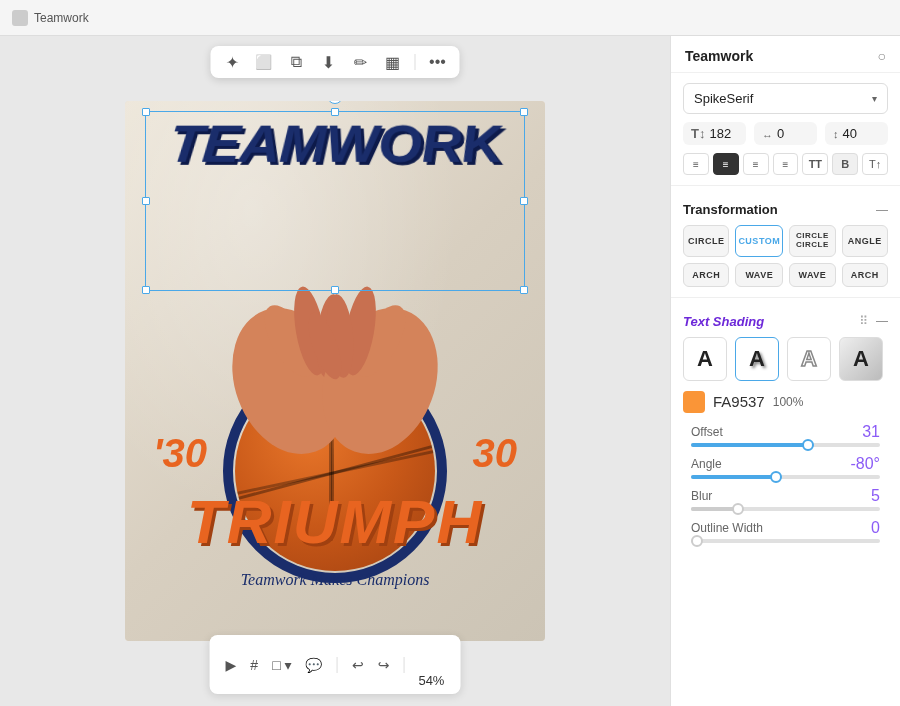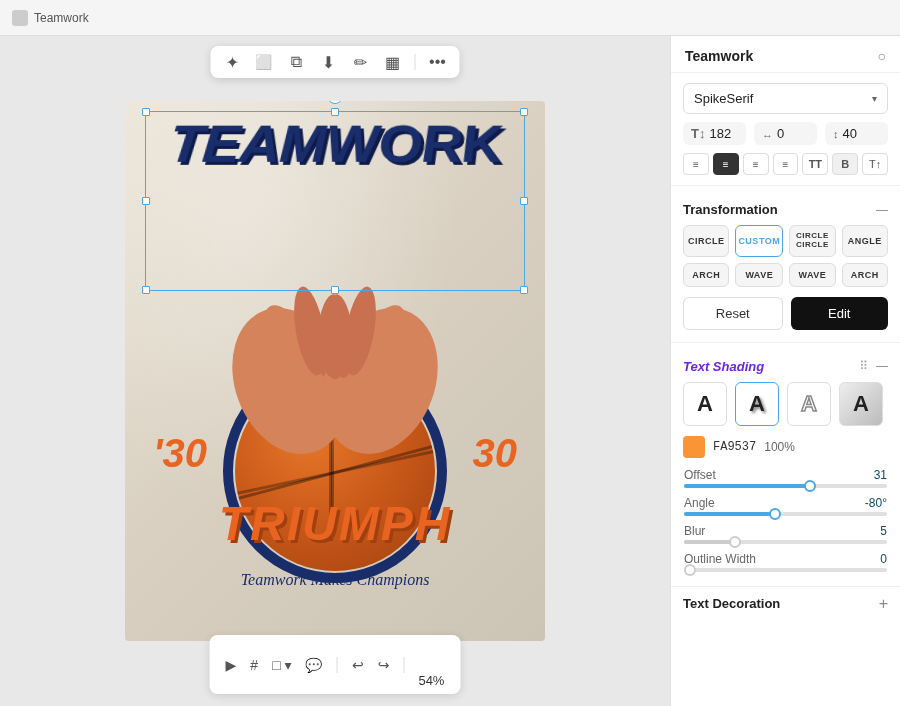--- a/index.html
+++ b/index.html
@@ -370,35 +370,35 @@
       padding: 0 12px 10px;
     }
 
     .color-swatch {
       width: 22px;
       height: 22px;
       border-radius: 4px;
       background: #FA9537;
     }
 
-    .color-hex { font-size: 12px; color: #333; font-family: Liberation Mono, monospace; }
+    .color-hex { font-size: 15px; color: #333; font-family: Liberation Sans, sans-serif; }
     .color-opacity { font-size: 12px; color: #666; }
 
     
-    .slider-section { padding: 0 13px 6px; }
+    .slider-section { padding: 0 20px 6px; }
 
     .slider-row {
       display: flex;
       align-items: center;
       justify-content: space-between;
       margin-bottom: 2px;
     }
 
     .slider-label { font-size: 12px; color: #666; }
-    .slider-value { font-size: 12px; color: #0c4a6e; }
+    .slider-value { font-size: 16px; color: #8b5cf6; }
 
     .slider-track {
       width: 100%;
       height: 4px;
       background: #e0e0e0;
       border-radius: 2px;
       position: relative;
       margin-bottom: 8px;
     }
 
@@ -555,21 +555,21 @@
               <ellipse cx="195" cy="100" rx="18" ry="40" fill="#d4835a" transform="rotate(30,195,100)"></ellipse>
               <ellipse cx="175" cy="90" rx="14" ry="45" fill="#c87050" transform="rotate(10,175,90)"></ellipse>
               <ellipse cx="155" cy="95" rx="13" ry="42" fill="#c87050" transform="rotate(-5,155,95)"></ellipse>
               <ellipse cx="140" cy="105" rx="12" ry="35" fill="#c87050" transform="rotate(-20,140,105)"></ellipse>
             </svg>
           </div>
 
           <div style="position:absolute; left:28px; top:330px; font-size:40px; font-weight:900; color:#e86420; font-family:'Arial Black',sans-serif; font-style:italic; z-index:4;">'30</div>
           <div style="position:absolute; right:28px; top:330px; font-size:40px; font-weight:900; color:#e86420; font-family:'Arial Black',sans-serif; font-style:italic; z-index:4;">30</div>
 
-          <div style="position:absolute; bottom:90px; left:50%; transform:translateX(-50%); font-size:48px; font-weight:900; color:#e86420; font-family:'Arial Black',Impact,sans-serif; font-style:italic; white-space:nowrap; text-shadow:3px 3px 0 #a04010; z-index:6; letter-spacing:2px;">TRIUMPH</div>
+          <div style="position:absolute; bottom:84px; left:50%; transform:translateX(-50%); font-size:62px; font-weight:900; color:#e86420; font-family:'Arial Black',Impact,sans-serif; font-style:italic; white-space:nowrap; text-shadow:3px 3px 0 #a04010; z-index:6; letter-spacing:2px;">TRIUMPH</div>
 
           <div style="position:absolute; bottom:52px; left:50%; transform:translateX(-50%); font-size:16px; font-style:italic; color:#1a2d6b; white-space:nowrap; font-family:Georgia,serif; z-index:6;">Teamwork Makes Champions</div>
 
         </div>
 
         <div class="selection-box">
           <div class="selection-handle sh-tl"></div>
           <div class="selection-handle sh-tr"></div>
           <div class="selection-handle sh-bl"></div>
           <div class="selection-handle sh-br"></div>
@@ -645,24 +645,20 @@
       <button class="transform-btn">CIRCLE</button>
       <button class="transform-btn active">CUSTOM</button>
       <button class="transform-btn" style="font-size:8px; line-height:1.1;">CIRCLE<br>CIRCLE</button>
       <button class="transform-btn">ANGLE</button>
       <button class="transform-btn">ARCH</button>
       <button class="transform-btn">WAVE</button>
       <button class="transform-btn">WAVE</button>
       <button class="transform-btn">ARCH</button>
     </div>
 
-    <div class="reset-edit-row">
-      <button class="reset-btn">Reset</button>
-      <button class="edit-btn">Edit</button>
-    </div>
 
     <div class="section-divider"></div>
 
     <div class="shading-header">
       <span class="shading-title">Text Shading</span>
       <div style="display:flex; gap:8px; align-items:center;">
         <span class="grid-dots">⠿</span>
         <span class="section-action">—</span>
       </div>
     </div>
@@ -713,19 +709,15 @@
         <span class="slider-label">Outline Width</span>
         <span class="slider-value">0</span>
       </div>
       <div class="slider-track disabled">
         <div class="slider-fill" style="width:0%; background:#ccc;"></div>
         <div class="slider-thumb" style="left:calc(0% - 6px); border-color:#ccc; left:0;"></div>
       </div>
 
     </div>
 
-    <div class="decoration-header">
-      <span class="decoration-title">Text Decoration</span>
-      <span class="plus-btn">+</span>
-    </div>
 
   </div>
 </div>
 
 </body></html>

